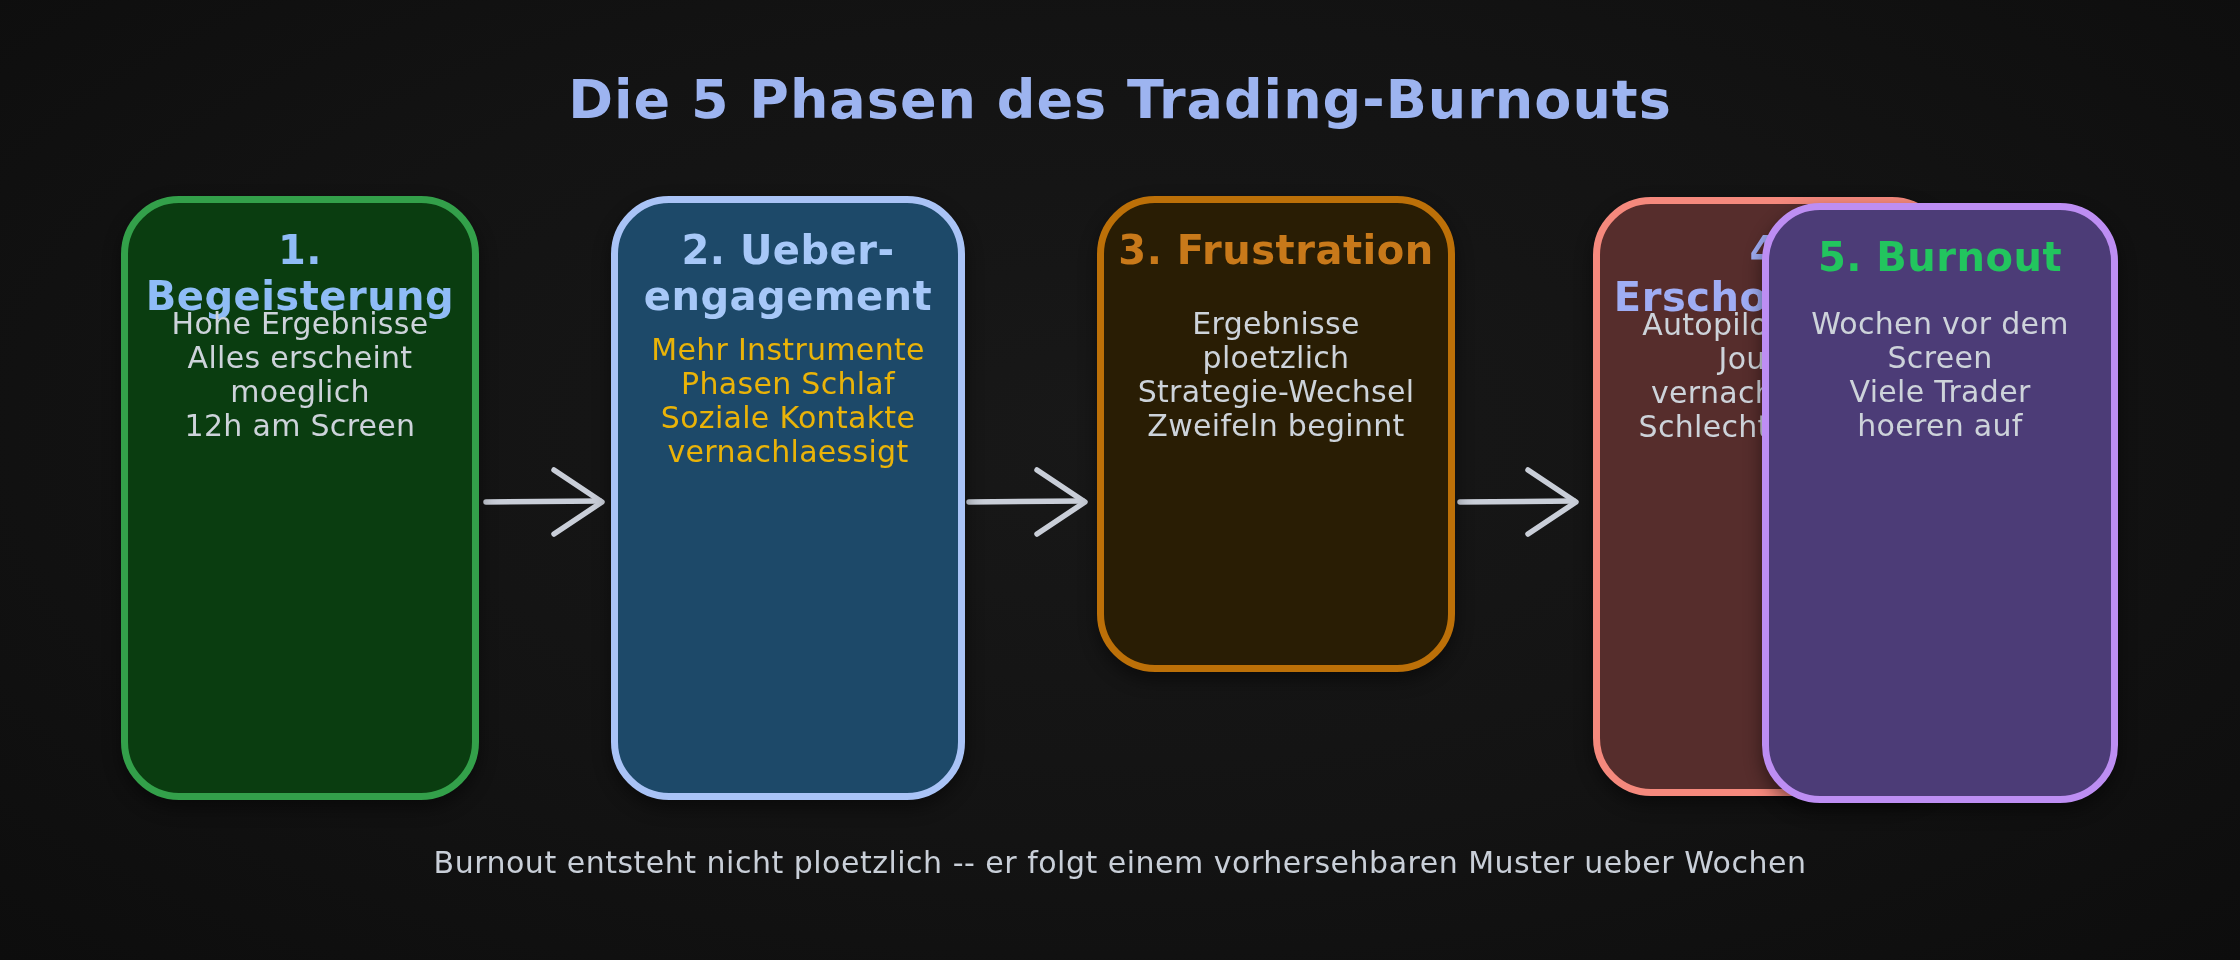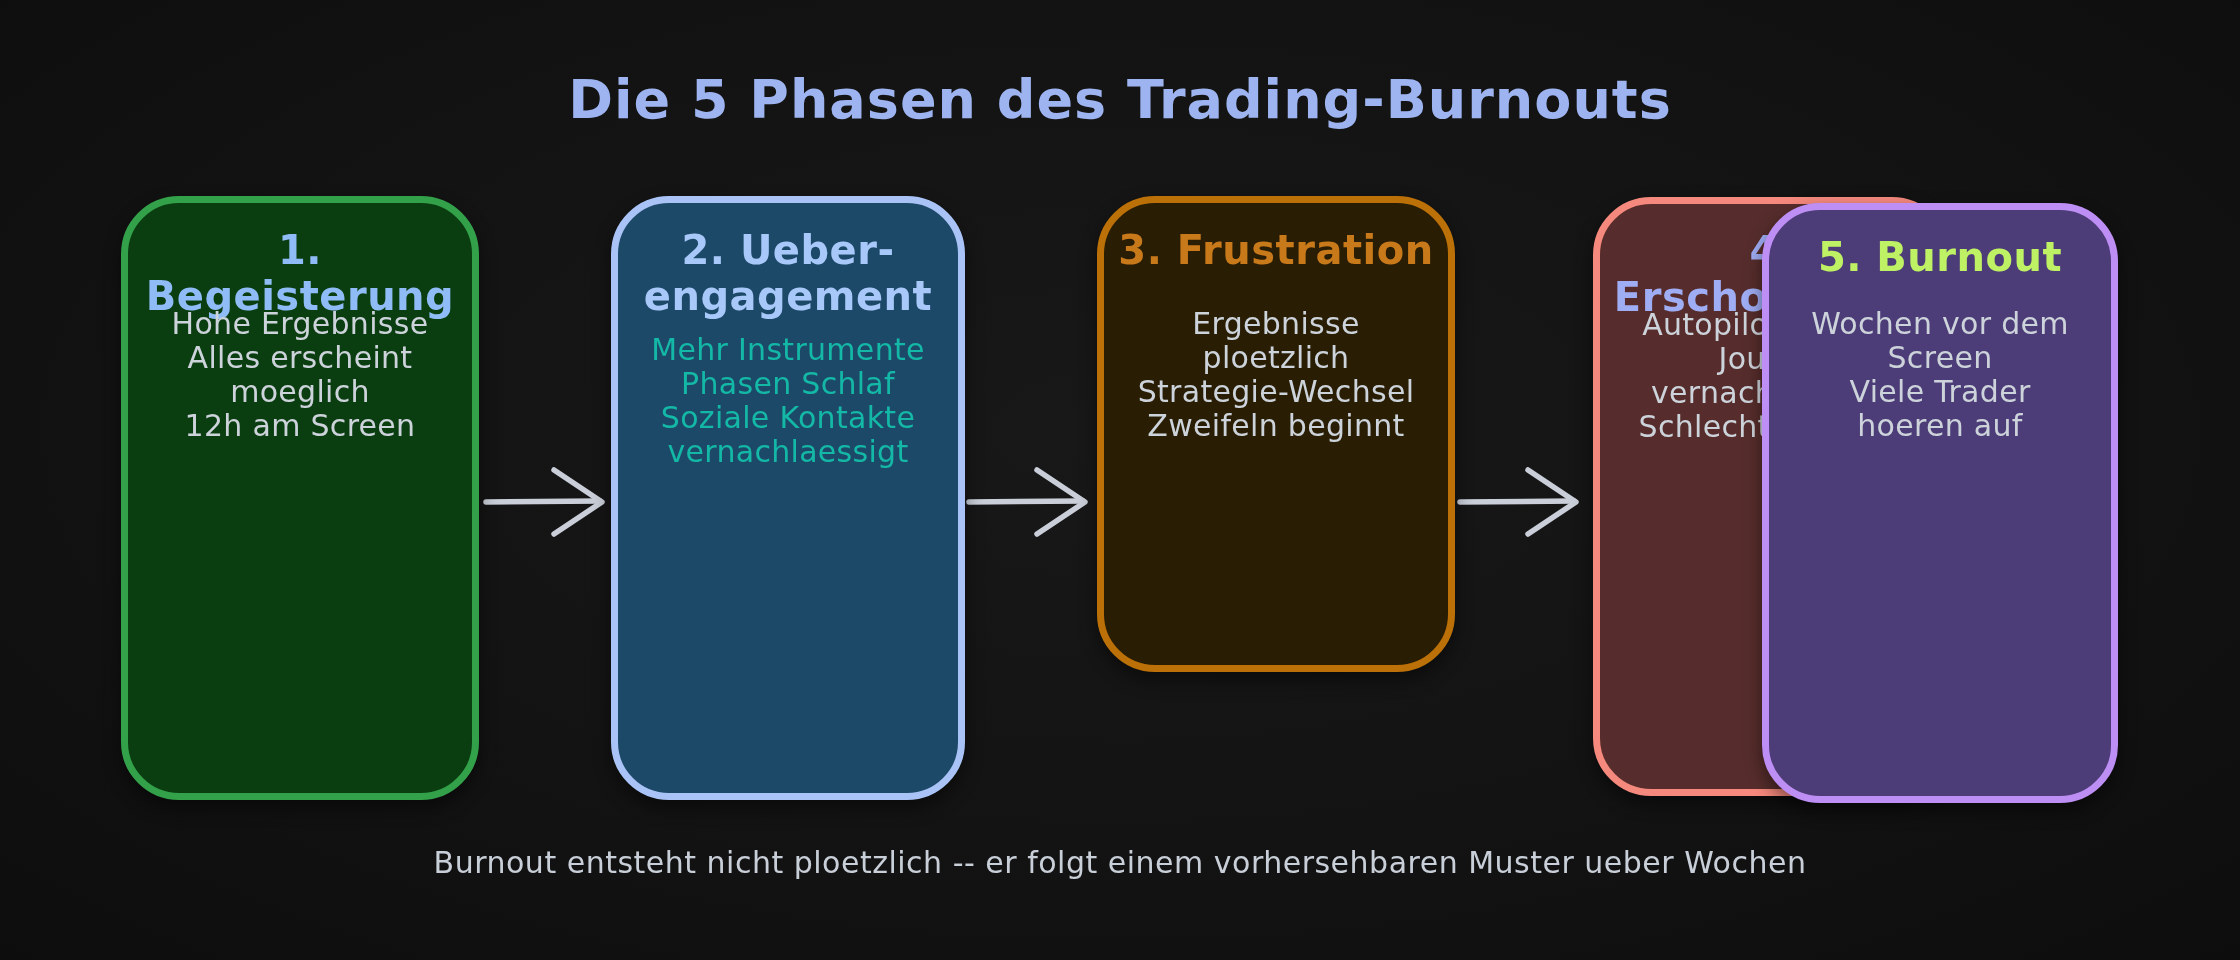--- a/index.html
+++ b/index.html
@@ -104,21 +104,21 @@
       <path d="M4 46 L118 45"></path>
       <path d="M72 14 L120 46 L72 78"></path>
     </g>
   </svg>
 
   <div class="card card-2" style="background: rgb(29, 73, 105); border-color: rgb(169, 195, 246);">
     <div class="card-title" style="color: rgb(167, 200, 248);">
       <span>2. Ueber-</span>
       <span>engagement</span>
     </div>
-    <div class="card-body body-b" style="color: #14b8a6;">
+    <div class="card-body body-b" style="color: #eab308;">
       <span>Mehr Instrumente</span>
       <span>Phasen Schlaf</span>
       <span>Soziale Kontakte</span>
       <span>vernachlaessigt</span>
     </div>
   </div>
 
   <svg class="flow-arrow arrow-2" viewBox="0 0 128 90">
     <g class="arrow-stroke" fill="none" stroke-width="5.5" stroke-linecap="round" stroke-linejoin="round" stroke="#c9ced8">
       <path d="M4 46 L118 45"></path>
@@ -151,21 +151,21 @@
     </div>
     <div class="card-body body-a" style="color: rgb(205, 211, 218);">
       <span>Autopilot-Trading</span>
       <span>Journal</span>
       <span>vernachlaessigt</span>
       <span>Schlechter Schlaf</span>
     </div>
   </div>
 
   <div class="card card-5" style="background: rgb(76, 60, 119); border-color: rgb(189, 142, 243);">
-    <div class="card-title" style="color: #bef264;">
+    <div class="card-title" style="color: #22c55e;">
       <span>5. Burnout</span>
     </div>
     <div class="card-body body-c" style="color: rgb(205, 211, 218);">
       <span>Wochen vor dem</span>
       <span>Screen</span>
       <span>Viele Trader</span>
       <span>hoeren auf</span>
     </div>
   </div>
 

